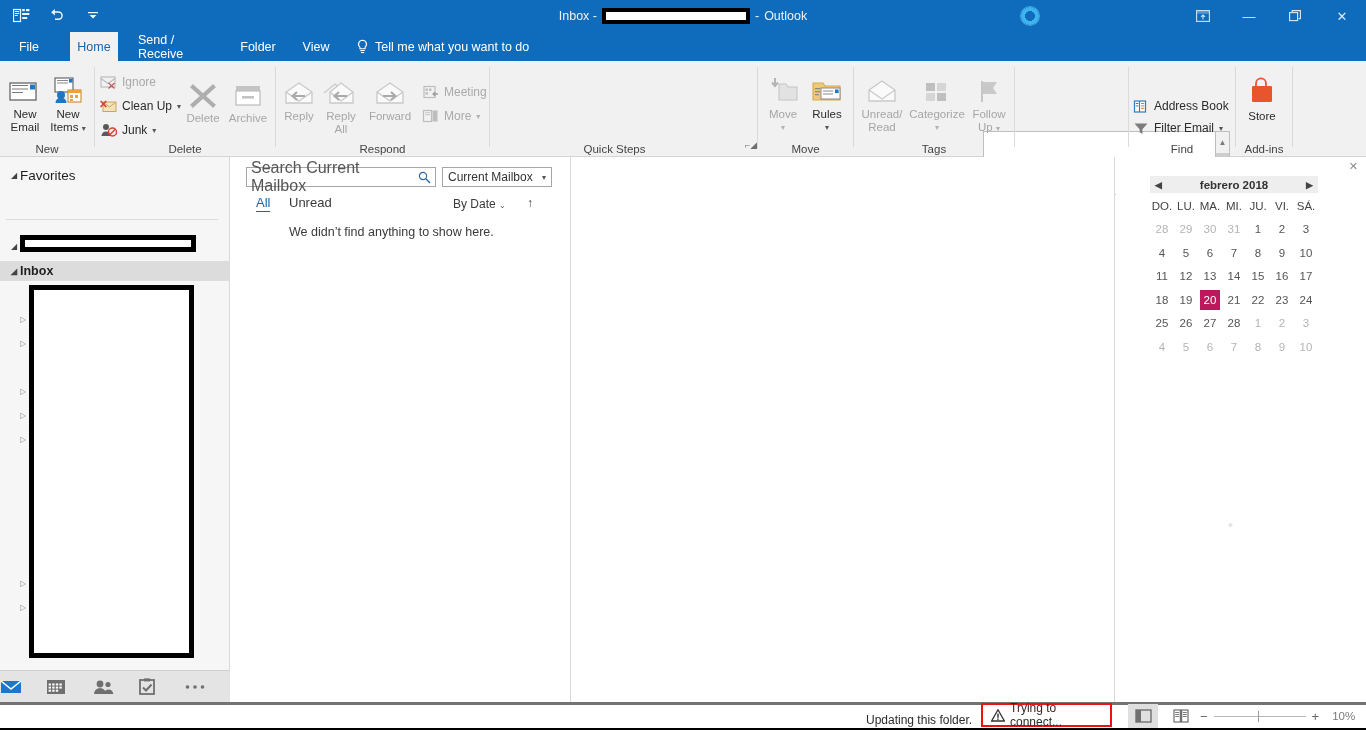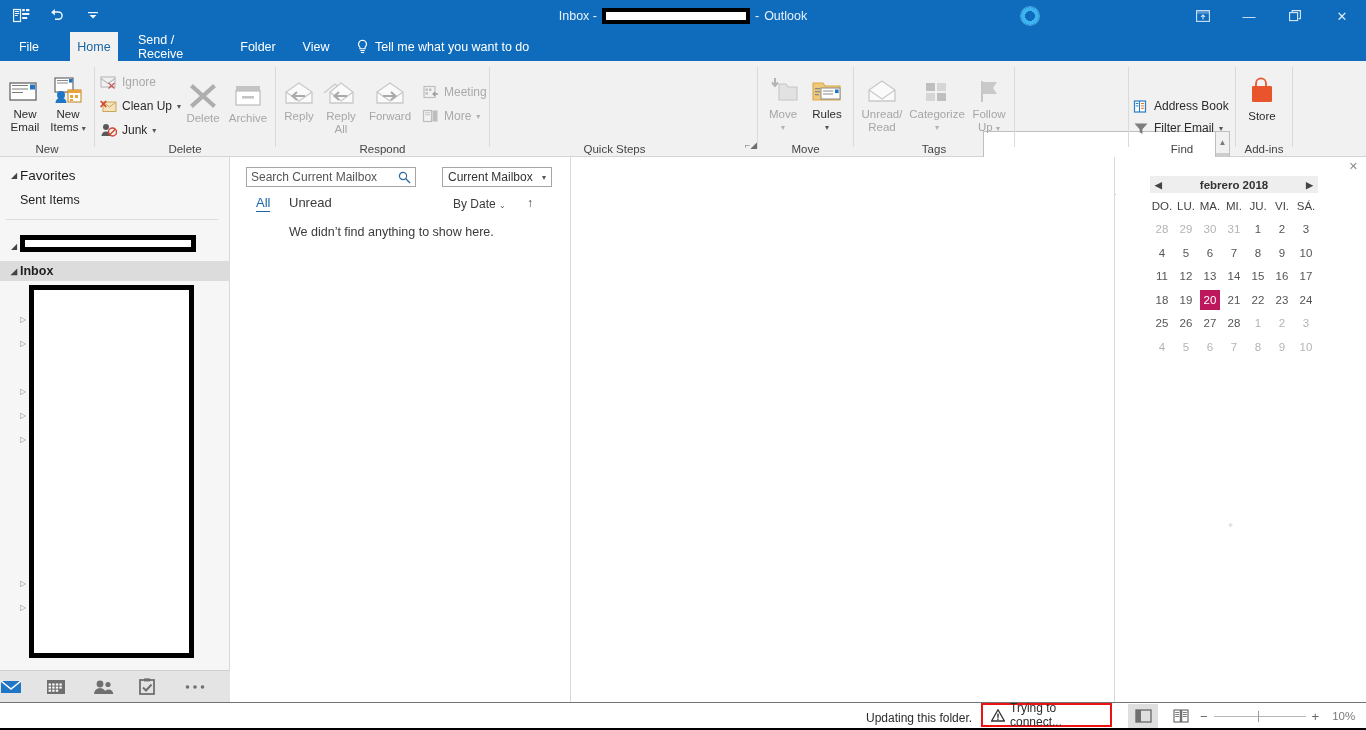--- a/index.html
+++ b/index.html
@@ -92,22 +92,22 @@
   .redact-box { position:absolute; background:#ffffff; border:5px solid #000; }
 
   .navbar-bottom { position:absolute; left:0; top:670px; width:230px; height:32px;
                    background:#e4e4e4; border-top:1px solid #d0d0d0;
                    display:flex; align-items:center; }
   .navbar-bottom .nb { width:46px; text-align:center; }
 
   
   .msglist { position:absolute; left:231px; top:157px; width:340px; height:545px;
              background:#fff; border-right:1px solid #d9d9d9; }
-  .searchbox { position:absolute; left:15px; top:10px; width:170px; height:20px;
-               border:1px solid #a6a6a6; background:#fff; font-size:12px; color:#555;
+  .searchbox { position:absolute; left:15px; top:10px; width:190px; height:20px;
+               border:1px solid #a6a6a6; background:#fff; font-size:16px; color:#555;
                display:flex; align-items:center; padding:4px 4px; }
   .searchscope { position:absolute; left:211px; top:10px; width:110px; height:20px;
                  border:1px solid #a6a6a6; background:#fff; font-size:12px; color:#333;
                  display:flex; align-items:center; justify-content:space-between; padding:0 5px; }
   .filtrow { position:absolute; left:0; top:38px; width:340px; height:24px; }
   .f-all { position:absolute; left:25px; top:0; font-size:13px; color:#1b65a6;
            border-bottom:1px solid #1b65a6; padding-bottom:1px; }
   .f-unread { position:absolute; left:58px; top:0; font-size:13px; color:#3a3a3a; }
   .f-bydate { position:absolute; left:222px; top:2px; font-size:12px; color:#3a3a3a; }
   .f-arrow { position:absolute; left:296px; top:1px; font-size:12px; color:#3a3a3a; }
@@ -129,21 +129,21 @@
   .cal-dow { height:20px; display:flex; align-items:center; justify-content:center;
              font-size:11.5px; color:#444; }
   .cal-day { height:20.5px; display:flex; align-items:center; justify-content:center;
              font-size:11.5px; color:#555; }
   .cal-day.today { background:#be185d; color:#fff; width:20px; margin:0 2px; }
 
   .ghost-cursor { position:absolute; left:1228px; top:520px; font-size:9px; color:#d0d0d0; }
 
   
   .statusbar { position:absolute; left:0; top:702px; width:1366px; height:28px;
-               background:#fff; border-top:1px solid #737373; }
+               background:#fff; border-top:3px solid #737373; }
   .st-updating { position:absolute; left:866px; top:8px; font-size:12px; color:#2b2b2b; }
   .st-connect-wrap { position:absolute; left:981px; top:703px; width:131px; height:24px;
                      border:2px solid #ee1111; display:flex; align-items:center; gap:5px;
                      padding-left:8px; background:#fff; }
   .st-connect { font-size:12px; color:#2b2b2b; }
   .st-view { position:absolute; left:1128px; top:704px; width:30px; height:24px; background:#dfdfdf;
              display:flex; align-items:center; justify-content:center; }
   .st-read { position:absolute; left:1168px; top:704px; width:26px; height:24px;
              display:flex; align-items:center; justify-content:center; }
   .zoom-wrap { position:absolute; left:1200px; top:708px; width:160px; height:16px;
@@ -518,23 +518,20 @@
     </div>
     <div class="gsep" style="left:1292px;"></div>
 
     <div class="collapse-ribbon">⌃</div>
   </div>
 
   <div class="folderpane">
     <div class="fp-row" style="top:8px; padding-left:8px;">
       <span class="tri">◢</span>
       <span class="fav-title">Favorites</span>
-    </div>
-    <div class="fp-row" style="top:33px; padding-left:20px;">
-      <span>Sent Items</span>
     </div>
     <div class="fp-sep" style="top:62px;"></div>
 
     <div class="fp-row" style="top:79px; padding-left:8px;">
       <span class="tri">◢</span>
     </div>
     <div class="redact-box" style="left:20px; top:78px; width:176px; height:17px;"></div>
 
     <div class="fp-row sel-row" style="top:104px; padding-left:8px; font-weight:bold;">
       <span class="tri">◢</span>

